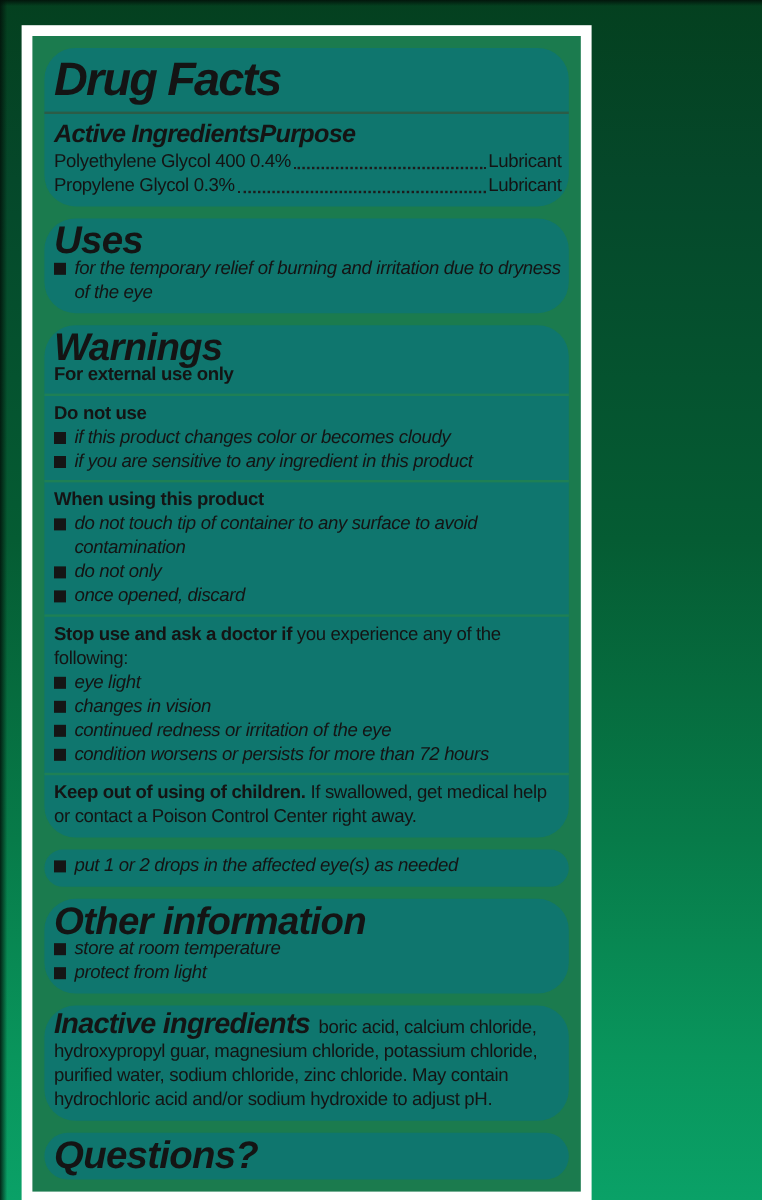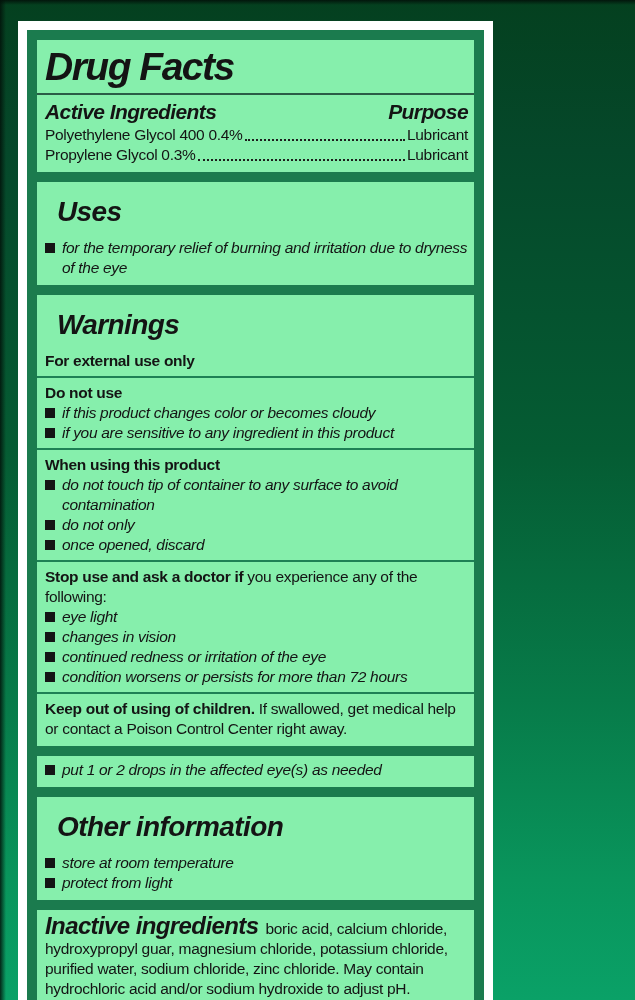--- a/index.html
+++ b/index.html
@@ -5,27 +5,27 @@
   html,body{margin:0;padding:0;}
   .page{
     position:relative;width:635px;height:1000px;overflow:hidden;
     background:linear-gradient(180deg,#04401f 0%,#05482a 15%,#055c33 45%,#077b49 70%,#09955c 88%,#0aa167 100%);
     font-family:"Liberation Sans",sans-serif;color:#141414;
   }
   .edge-top{position:absolute;left:0;top:0;width:100%;height:5px;background:linear-gradient(180deg,rgba(2,18,10,.9),rgba(2,18,10,0));}
   .edge-left{position:absolute;left:0;top:0;width:6px;height:100%;background:linear-gradient(90deg,rgba(2,18,10,.85),rgba(2,18,10,0));}
   .panel{position:absolute;left:18px;top:21px;width:475px;background:#ffffff;padding:9px;box-sizing:border-box;}
   .frame{background:#1b7b4e;padding:10px;display:flex;flex-direction:column;gap:10px;}
-  .box{background:#86efac;padding:4px 6px 7px 8px;font-size:15.5px;line-height:20px;letter-spacing:-0.3px;}
+  .box{background:#0f766e;padding:4px 6px 7px 8px;font-size:15.5px;line-height:20px;letter-spacing:-0.3px;border-radius:26px;}
   .title{font-style:italic;font-weight:bold;font-size:39px;line-height:46px;margin:0;letter-spacing:-1.5px;}
   .title-rule{height:2px;background:#2b5c47;margin:3px -6px 4px -8px;}
-  .head-row{display:flex;justify-content:space-between;align-items:baseline;font-style:italic;font-weight:bold;font-size:21px;line-height:26px;letter-spacing:-0.6px;}
+  .head-row{display:flex;align-items:baseline;font-style:italic;font-weight:bold;font-size:21px;line-height:26px;letter-spacing:-0.6px;}
   .leader-row{display:flex;align-items:flex-end;}
   .leader{flex:1;align-self:flex-end;margin:0 2px 4px 2px;border-bottom:2px dotted #1c1c1c;min-width:20px;}
-  .section-head{font-style:italic;font-weight:bold;font-size:28px;line-height:28px;margin:12px;letter-spacing:-0.6px;}
+  .section-head{font-style:italic;font-weight:bold;font-size:32px;line-height:28px;margin:0;letter-spacing:-0.6px;}
   .subhead{font-weight:bold;margin:0;}
   .para{margin:0;}
   .lead{font-weight:bold;}
   .rule{height:2px;background:#1e8055;margin:5px -6px 5px -8px;}
   .bullet{display:flex;}
   .sq{width:10px;height:10px;background:#151515;flex:none;margin:5px 7px 0 0;}
   .bt{flex:1;font-style:italic;}
   .inactive-head{font-style:italic;font-weight:bold;font-size:24px;line-height:24px;letter-spacing:-0.6px;margin-right:7px;}
 </style>
 </head>

